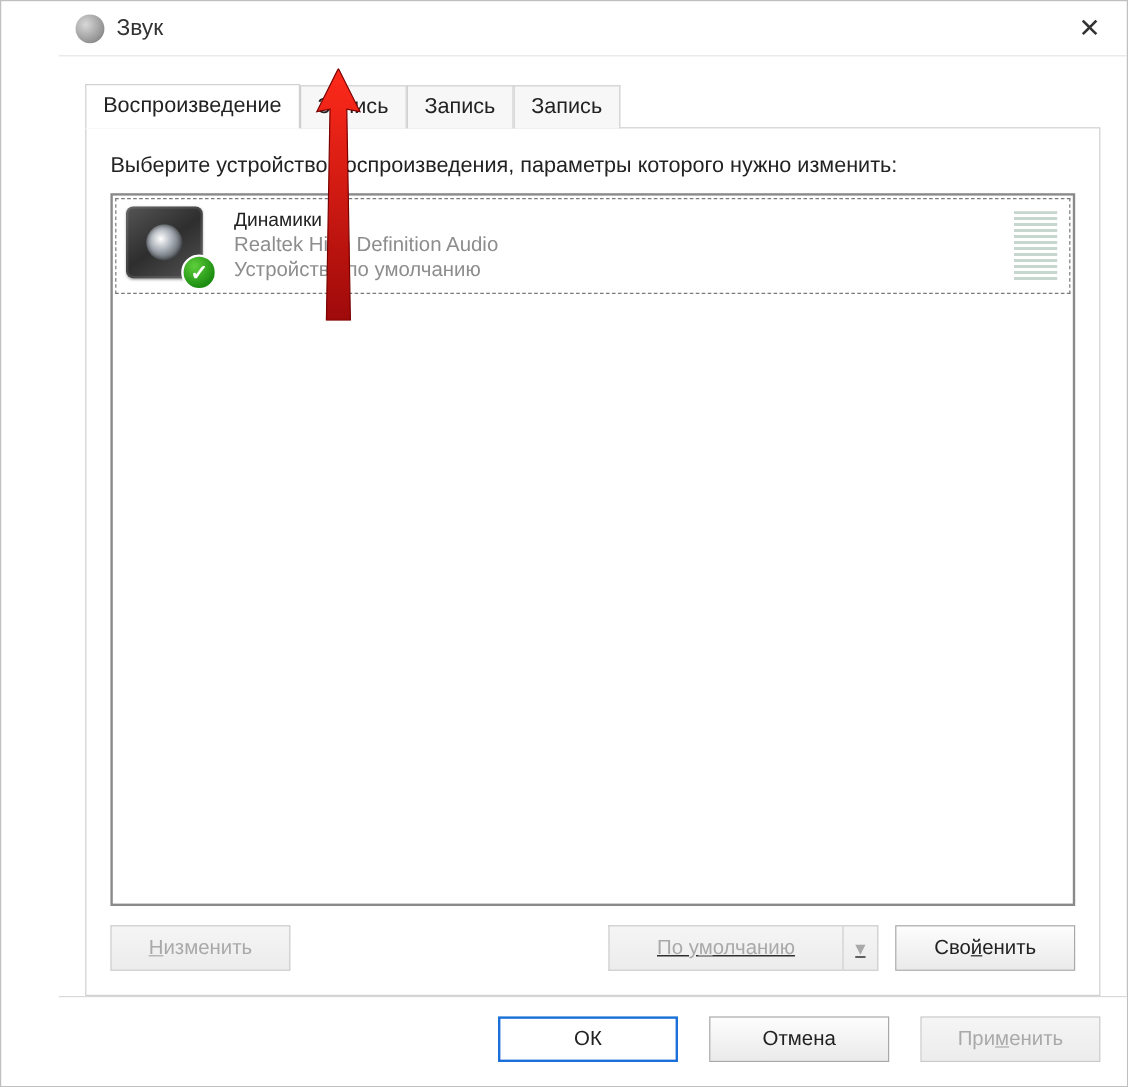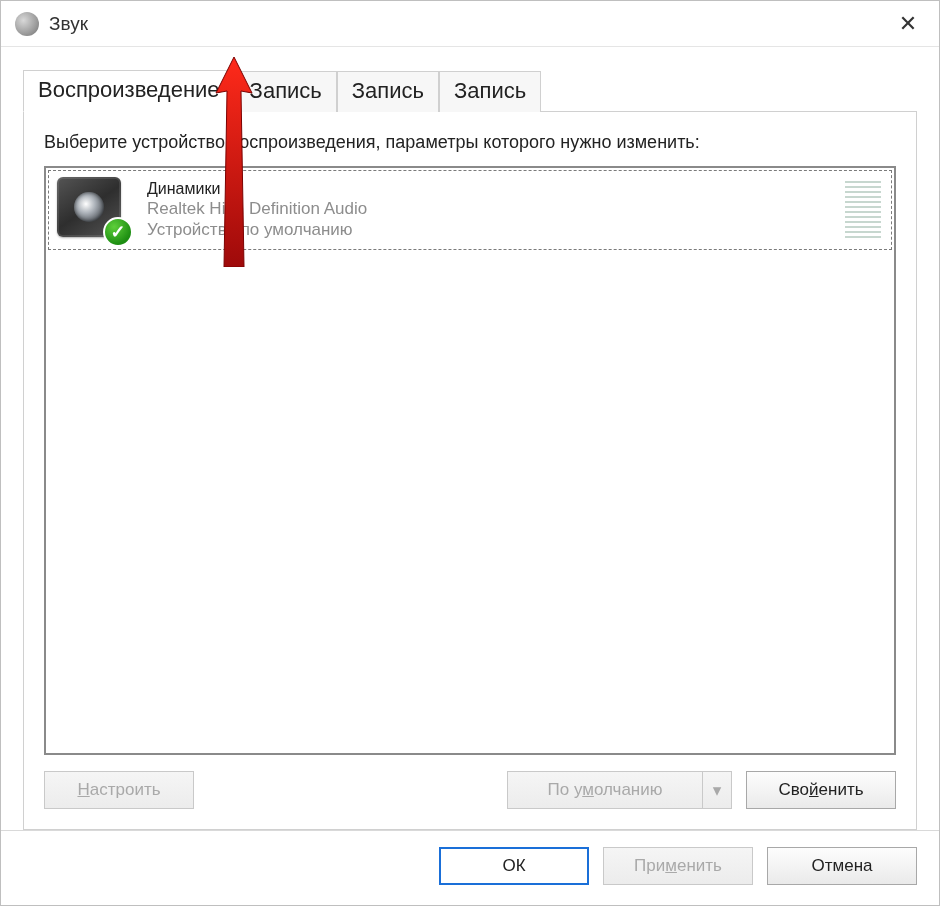--- a/index.html
+++ b/index.html
@@ -13,20 +13,21 @@
     height: 906px;
     overflow: hidden;
   }
   .window {
     width: 940px;
     height: 906px;
     border: 1px solid #bfbfbf;
     background: #fff;
     display: flex;
     flex-direction: column;
+    padding-left: 48px;
   }
   .titlebar {
     height: 46px;
     display: flex;
     align-items: center;
     padding: 0 6px 0 14px;
     border-bottom: 1px solid #e5e5e5;
   }
   .titlebar .title-icon {
     width: 24px; height: 24px;
@@ -57,21 +58,21 @@
     display: flex;
     align-items: flex-end;
     position: relative;
     z-index: 2;
   }
   .tab {
     padding: 6px 14px 8px 14px;
     border: 1px solid #d0d0d0;
     border-bottom: none;
     background: #fdfdfd;
-    font-size: 22px;
+    font-size: 18px;
     color: #222;
     margin-right: 0;
     position: relative;
     top: 1px;
     cursor: pointer;
   }
   .tab.active {
     background: #fff;
     border-bottom: 1px solid #fff;
     z-index: 3;
@@ -175,36 +176,37 @@
   }
   button.win:disabled,
   button.win.disabled {
     color: #a9a9a9;
     background: linear-gradient(#f5f5f5,#ececec);
     border-color:#c9c9c9;
     cursor: default;
   }
   .split-group {
     display:flex;
+    text-decoration:underline;
   }
   .split-group button.win { min-width: 195px; border-right:none;}
   .split-group .dropdown-part{
     width:30px;height:38px;
     border:1px solid #c9c9c9;
     background: linear-gradient(#f5f5f5,#ececec);
     display:flex;align-items:center;justify-content:center;
     color:#a9a9a9;
   }
   .underline-letter { text-decoration: underline; }
   .footer {
     border-top: 1px solid #d9d9d9;
     padding: 16px 22px 20px 22px;
     display:flex;
     justify-content:flex-end;
-    gap: 14px;
+    gap: 26px;
     background:#fff;
   }
   .footer button.win { min-width: 150px; }
   .footer button.primary {
     border: 2px solid #1a6fd8;
     background:#fff;
   }
   
   .annot-arrow {
     position:absolute;
@@ -262,32 +264,32 @@
           <div class="dev-texts">
             <div class="dev-name">Динамики</div>
             <div class="dev-sub1">Realtek High Definition Audio</div>
             <div class="dev-sub2">Устройство по умолчанию</div>
           </div>
           <div class="level-meter"></div>
         </div>
       </div>
 
       <div class="panel-buttons">
-        <button class="win disabled" disabled=""><span class="underline-letter">Н</span><span>астроить</span></button>
+        <button class="win disabled" disabled=""><span class="underline-letter">Н</span><span>изменить</span></button>
         <div class="spacer"></div>
         <div class="split-group">
           <button class="win disabled" disabled=""><span>По у</span><span class="underline-letter">м</span><span>олчанию</span></button>
           <div class="dropdown-part">
               <span>▾</span>
             </div>
         </div>
         <button class="win"><span>Сво</span><span class="underline-letter">й</span><span>енить</span></button>
       </div>
     </div>
   </div>
 
   <div class="footer">
     <button class="win primary">ОК</button>
+    <button class="win">Отмена</button>
     <button class="win disabled" disabled=""><span>При</span><span class="underline-letter">м</span><span>енить</span></button>
-    <button class="win">Отмена</button>
   </div>
 
 </div>
 
 </body></html>

